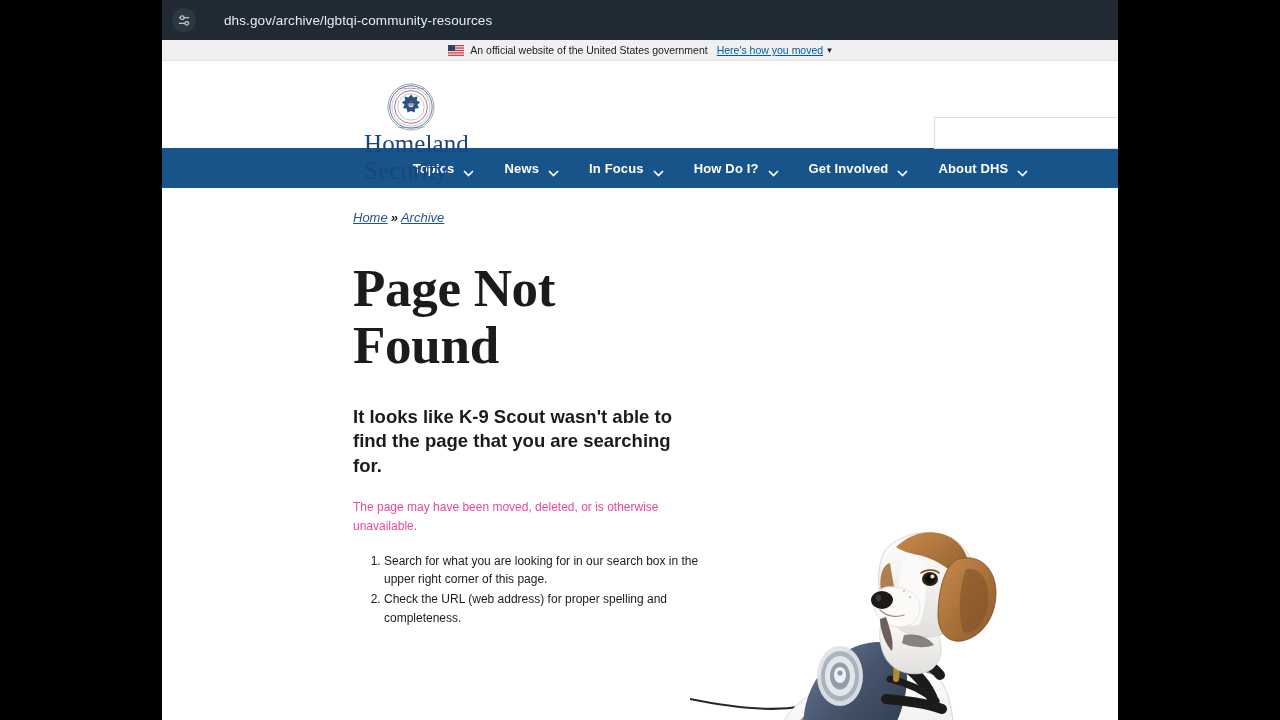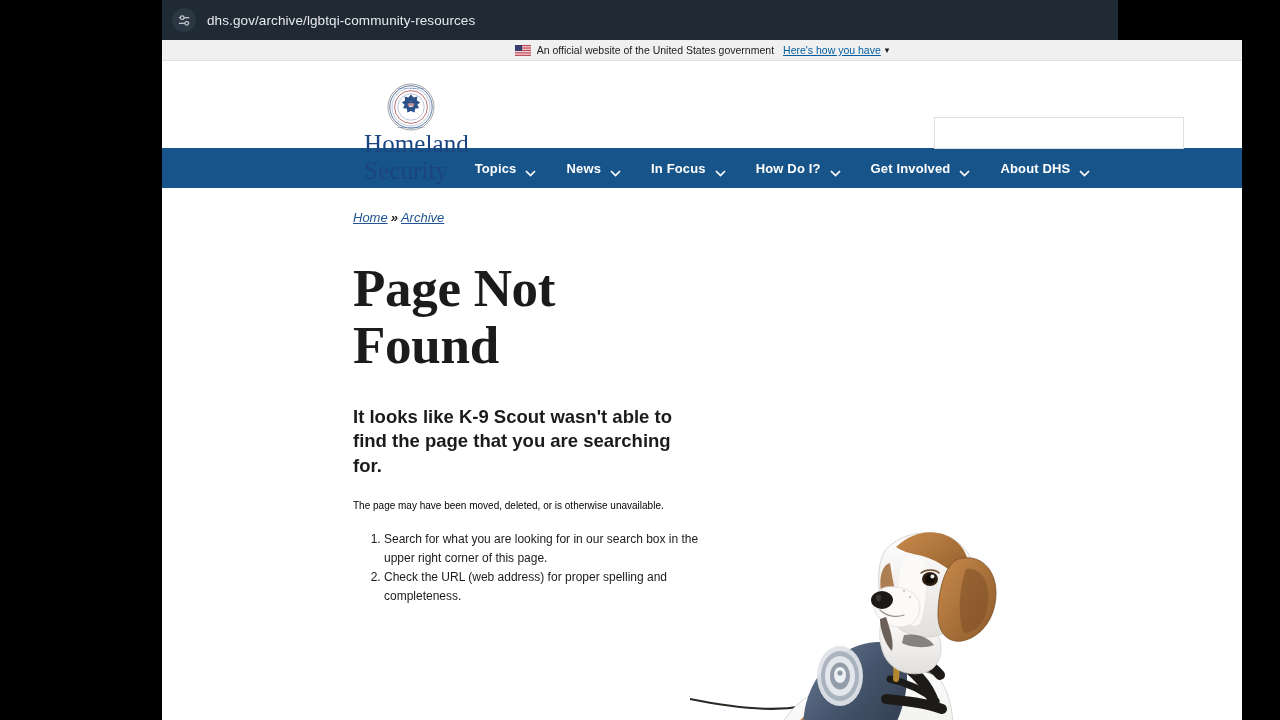--- a/index.html
+++ b/index.html
@@ -27,20 +27,21 @@
     position: absolute;
     left: 162px;
     top: 0px;
     width: 956px;
     height: 40px;
     background: #1f2a35;
     display: flex;
     align-items: center;
     padding: 0 0 0 10px;
     box-sizing: border-box;
+    gap: 17px;
   }
   #url-chip {
     width: 24px;
     height: 24px;
     border-radius: 50%;
     background: #2b3742;
     display: flex;
     align-items: center;
     justify-content: center;
     flex: 0 0 auto;
@@ -53,21 +54,21 @@
     margin-left: 11px;
     white-space: nowrap;
     overflow: hidden;
   }
 
   
   #viewport {
     position: absolute;
     left: 162px;
     top: 40px;
-    width: 1080px;
+    width: 956px;
     height: 680px;
     background: #ffffff;
     overflow: hidden;
   }
 
   
   #gov-banner {
     height: 21px;
     background: #f0f0f0;
     border-bottom: 1px solid #dfe1e2;
@@ -221,22 +222,22 @@
     font-family: Liberation Sans, sans-serif;
     font-size: 18.5px;
     font-weight: bold;
     color: #1b1b1b;
     line-height: 1.32;
     margin: 31px 0 8px 0;
     max-width: 340px;
   }
 
   .body-para {
-    font-size: 10px;
-    color: #000000;
+    font-size: 12px;
+    color: #ec4899;
     line-height: 1.56;
     margin: 20px 0 0 0;
     max-width: 333px;
   }
 
   #help-list {
     margin: 16px 0 0 0;
     padding-left: 31px;
     max-width: 320px;
   }
@@ -284,21 +285,21 @@
           <rect y="1.7" width="16" height="0.85" fill="#b22234"></rect>
           <rect y="3.4" width="16" height="0.85" fill="#b22234"></rect>
           <rect y="5.1" width="16" height="0.85" fill="#b22234"></rect>
           <rect y="6.8" width="16" height="0.85" fill="#b22234"></rect>
           <rect y="8.5" width="16" height="0.85" fill="#b22234"></rect>
           <rect y="10.2" width="16" height="0.8" fill="#b22234"></rect>
           <rect width="7" height="6" fill="#3c3b6e"></rect>
         </svg>
       </span>
       <span id="gov-banner-text">An official website of the United States government</span>
-      <span id="gov-banner-link">Here's how you have</span>
+      <span id="gov-banner-link">Here's how you moved</span>
       <span id="gov-banner-caret">▾</span>
     </div>
 
     <div id="site-header">
       <div id="brand">
         <svg id="dhs-seal" width="48" height="48" viewBox="0 0 48 48" aria-hidden="true">
           <circle cx="24" cy="24" r="23" fill="#ffffff" stroke="#8c8c8c" stroke-width="0.8"></circle>
           <circle cx="24" cy="24" r="21.2" fill="#ffffff" stroke="#1b4480" stroke-width="0.7"></circle>
           <circle cx="24" cy="24" r="16.4" fill="#ffffff" stroke="#9a3336" stroke-width="0.7"></circle>
           <g fill="#1b4480">

